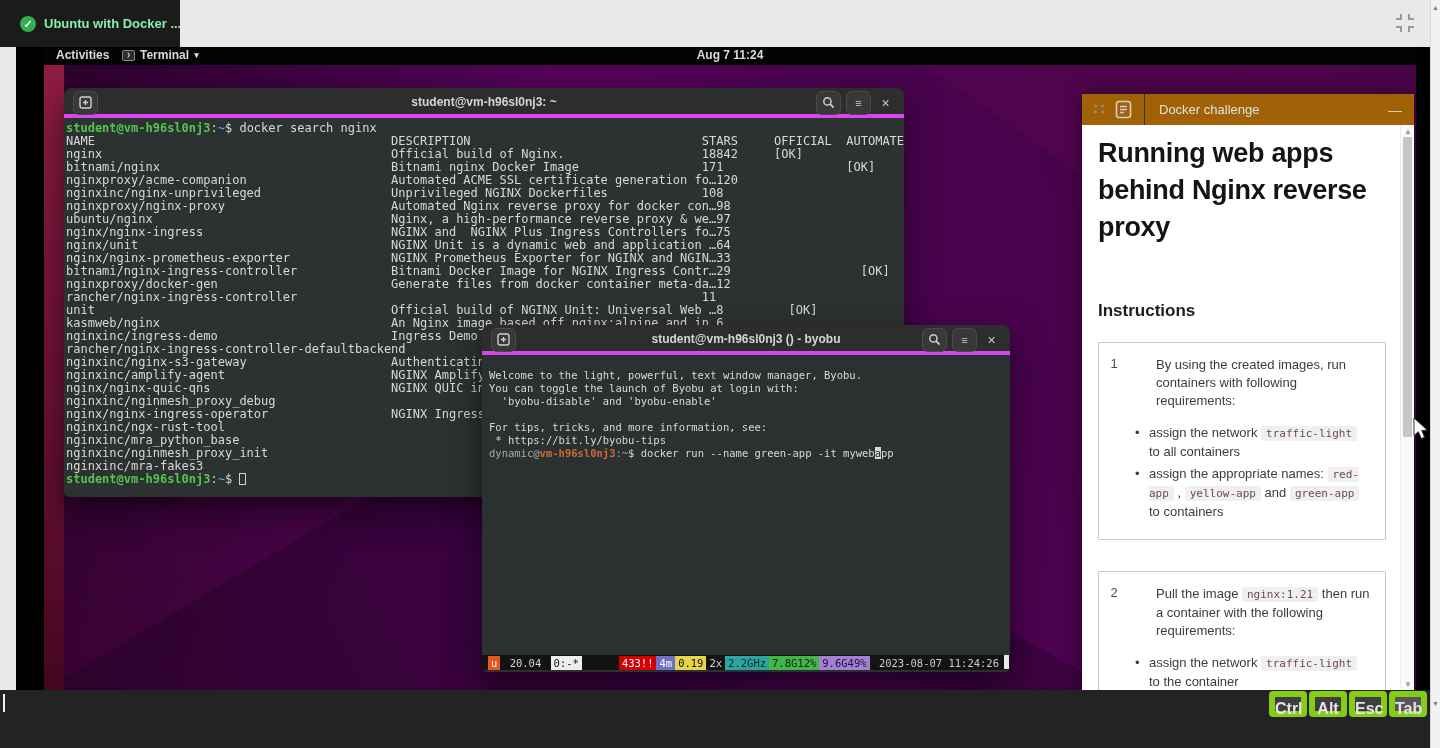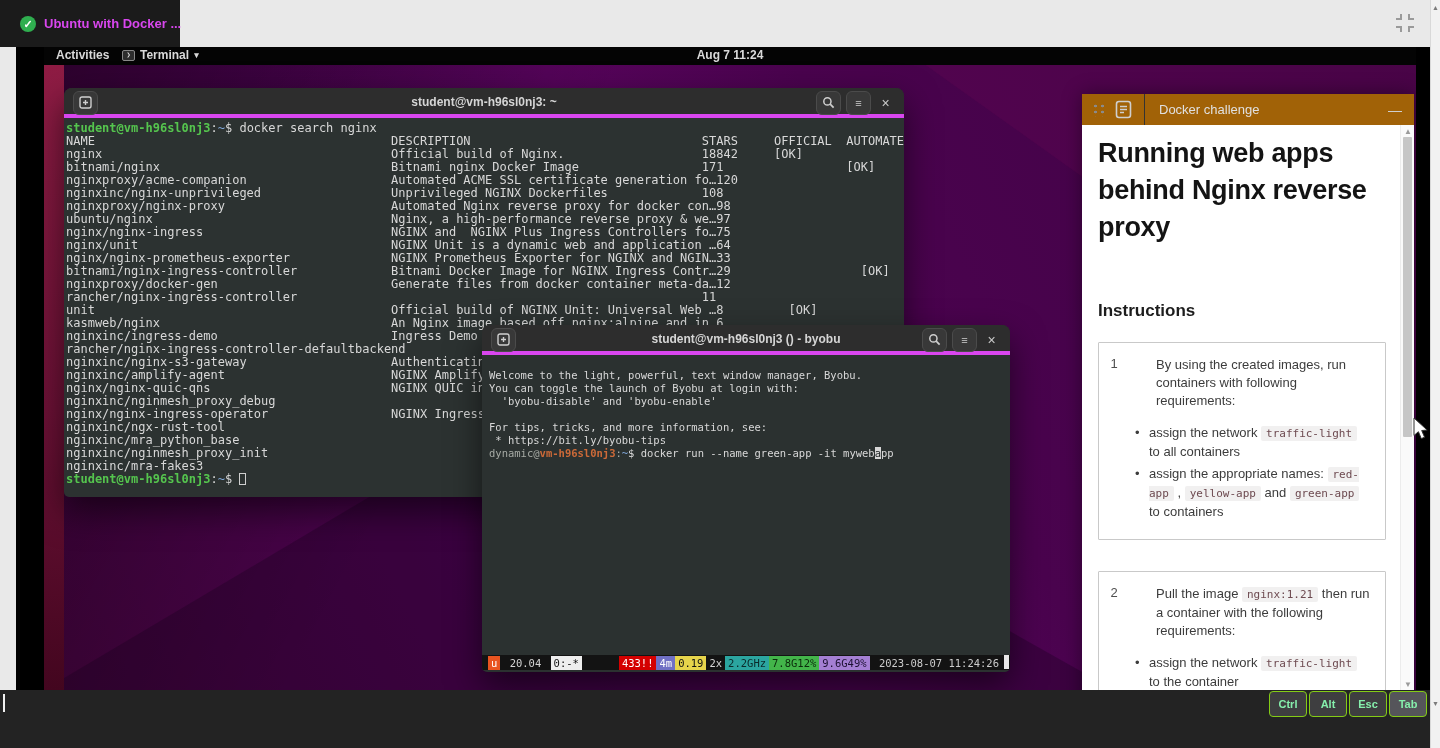--- a/index.html
+++ b/index.html
@@ -6,21 +6,21 @@
   html,body { width:1440px; height:748px; overflow:hidden; background:#e9e9e9;
               font-family:"Liberation Sans", sans-serif; }
   #stage { position:relative; width:1440px; height:748px; }
 
   
   #tabstrip { position:absolute; left:0; top:0; width:1440px; height:47px; background:#e9e9e9; }
   #vm-tab { position:absolute; left:0; top:0; width:180px; height:47px; background:#1b1b1b;
             display:flex; align-items:center; gap:8px; padding-left:20px; cursor:pointer; }
   #tab-check { width:16px; height:16px; border-radius:50%; background:#2fae4f; color:#fff;
                font-size:11px; line-height:16px; text-align:center; font-weight:bold; flex:0 0 16px;}
-  #vm-tab .t { color:#d946ef; font-size:13px; font-weight:bold; white-space:nowrap; }
+  #vm-tab .t { color:#86efac; font-size:13px; font-weight:bold; white-space:nowrap; }
   #fullscreen-icon { position:absolute; left:1396px; top:14px; width:18px; height:18px; cursor:pointer; }
   #fullscreen-icon i { position:absolute; width:6px; height:6px; border:2px solid #9a9a9a; }
   #fullscreen-icon i:nth-child(1){ left:0;  top:0;  border-left:0;   border-top:0; }
   #fullscreen-icon i:nth-child(2){ right:0; top:0;  border-right:0;  border-top:0; }
   #fullscreen-icon i:nth-child(3){ left:0;  bottom:0; border-left:0; border-bottom:0; }
   #fullscreen-icon i:nth-child(4){ right:0; bottom:0; border-right:0;border-bottom:0; }
 
   
   #vm { position:absolute; left:16px; top:47px; width:1430px; height:643px; background:#000; overflow:hidden; }
   #gnome-bar { position:absolute; left:28px; top:0; width:1372px; height:18px; background:#040404;
@@ -106,22 +106,22 @@
   .step-content ul { list-style:none; }
   .step-content li { position:relative; padding-left:14px; margin-bottom:4px; }
   .step-content li::before { content:"•"; position:absolute; left:0; top:0; color:#3c3c3c; }
   code.chip { font-family:"DejaVu Sans Mono",monospace; font-size:11px; background:#f1f0f0;
               border-radius:2px; padding:1px 5px; color:#6d4a50; }
 
   
   #bottom-strip { position:absolute; left:0; top:690px; width:1430px; height:58px; background:#232323; z-index:4; }
   #text-caret { position:absolute; left:3px; top:4px; width:2px; height:18px; background:#f0f0f0; }
   #keys-row { position:absolute; right:3px; top:1px; display:flex; gap:2px; }
-  .vkey { width:38px; height:26px; background:#3e3e40; border:1px solid #84cc16; border-radius:4px;
-          color:#86efac; font-size:11px; font-weight:bold; text-align:center; line-height:24px; cursor:pointer; }
+  .vkey { width:38px; height:26px; background:#3e3e40; border:6px solid #84cc16; border-radius:4px;
+          color:#e5e5e5; font-size:16px; font-weight:bold; text-align:center; line-height:24px; cursor:pointer; }
   .vkey.active { background:#55555a; }
   #page-scrollbar { position:absolute; left:1430px; top:0; width:10px; height:748px; background:#f1f1f1;
                     border-left:1px solid #d8d8d8; z-index:10; }
   #page-scrollbar .arr { position:absolute; left:1px; color:#7a7a7a; font-size:7px; }
   #page-scrollbar .up { top:4px; } #page-scrollbar .down { top:700px; }
 
   #mouse-cursor { position:absolute; left:1396px; top:370px; z-index:9; pointer-events:none; }
 </style>
 </head>
 <body>

